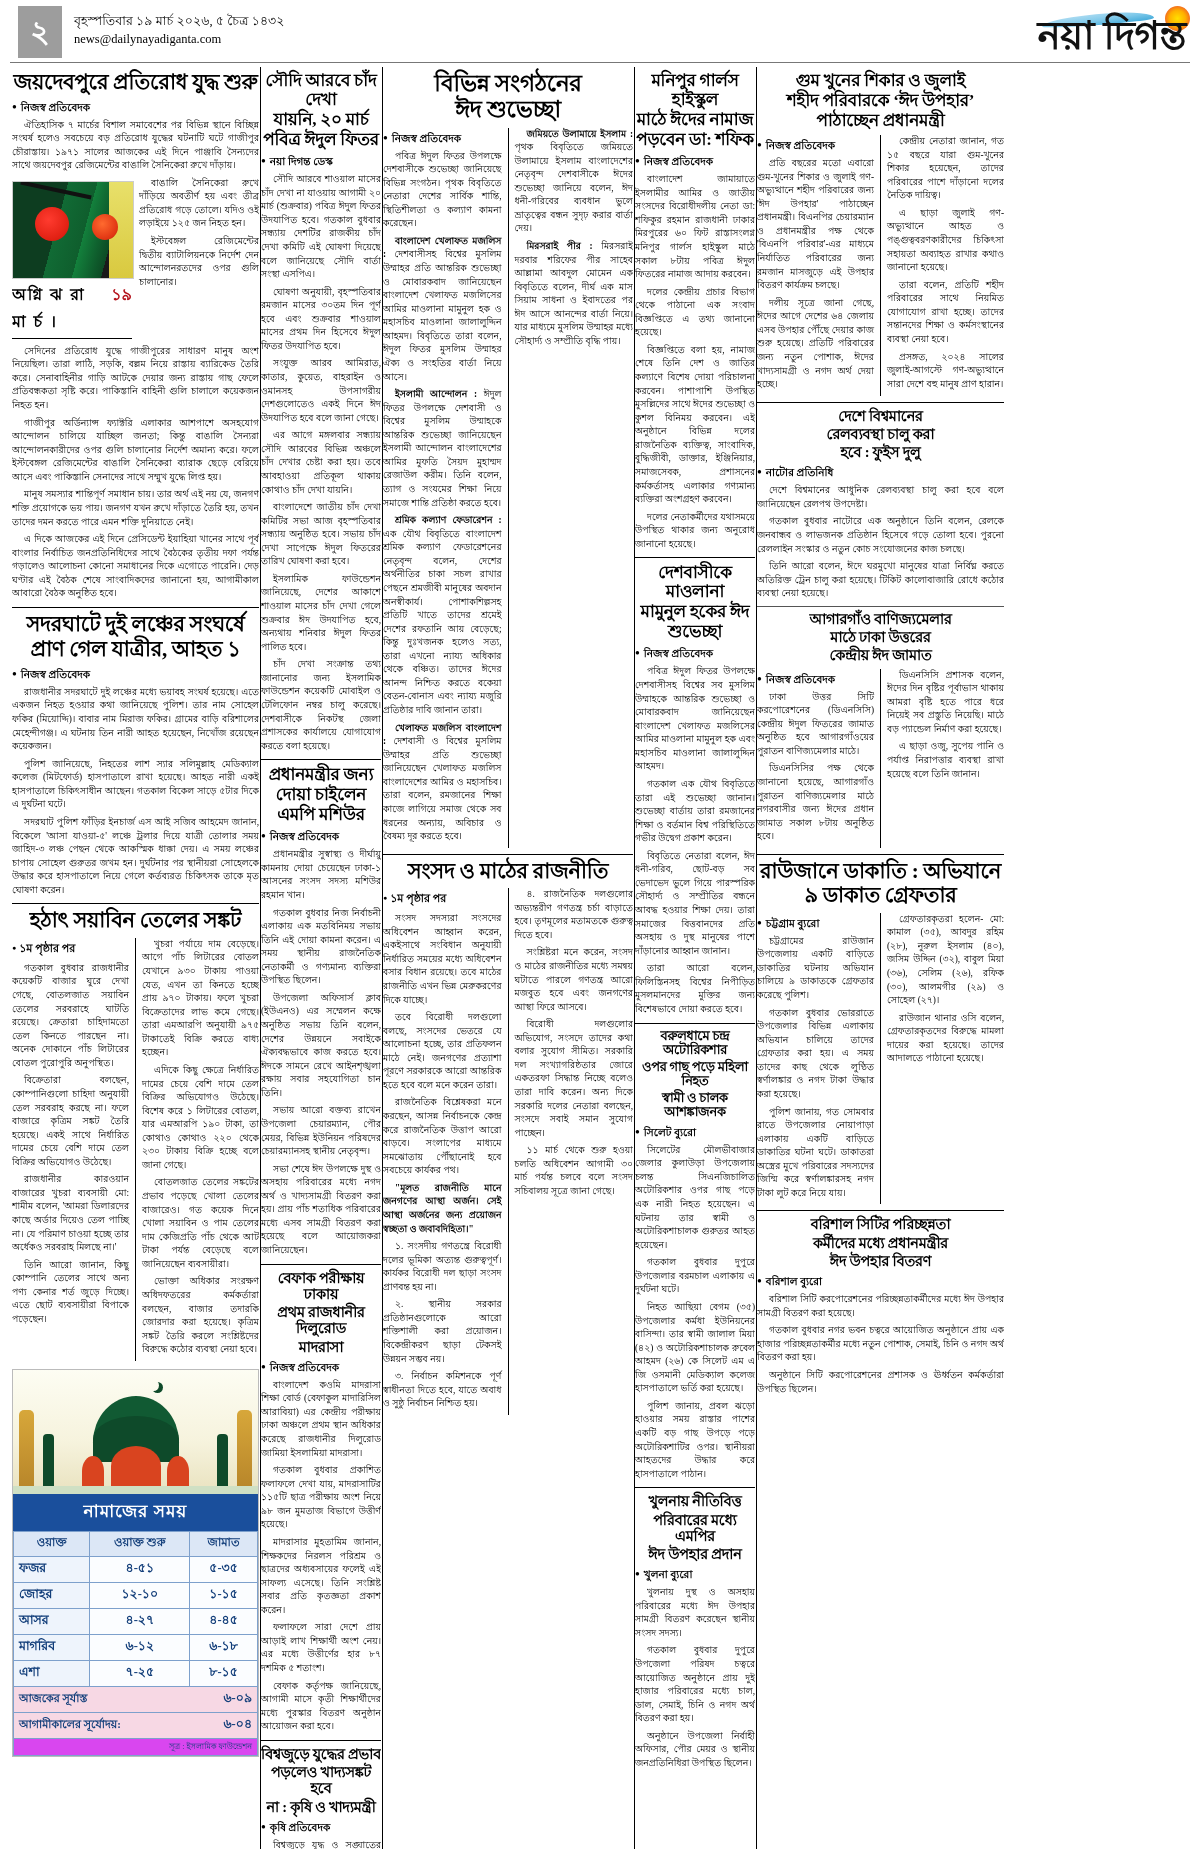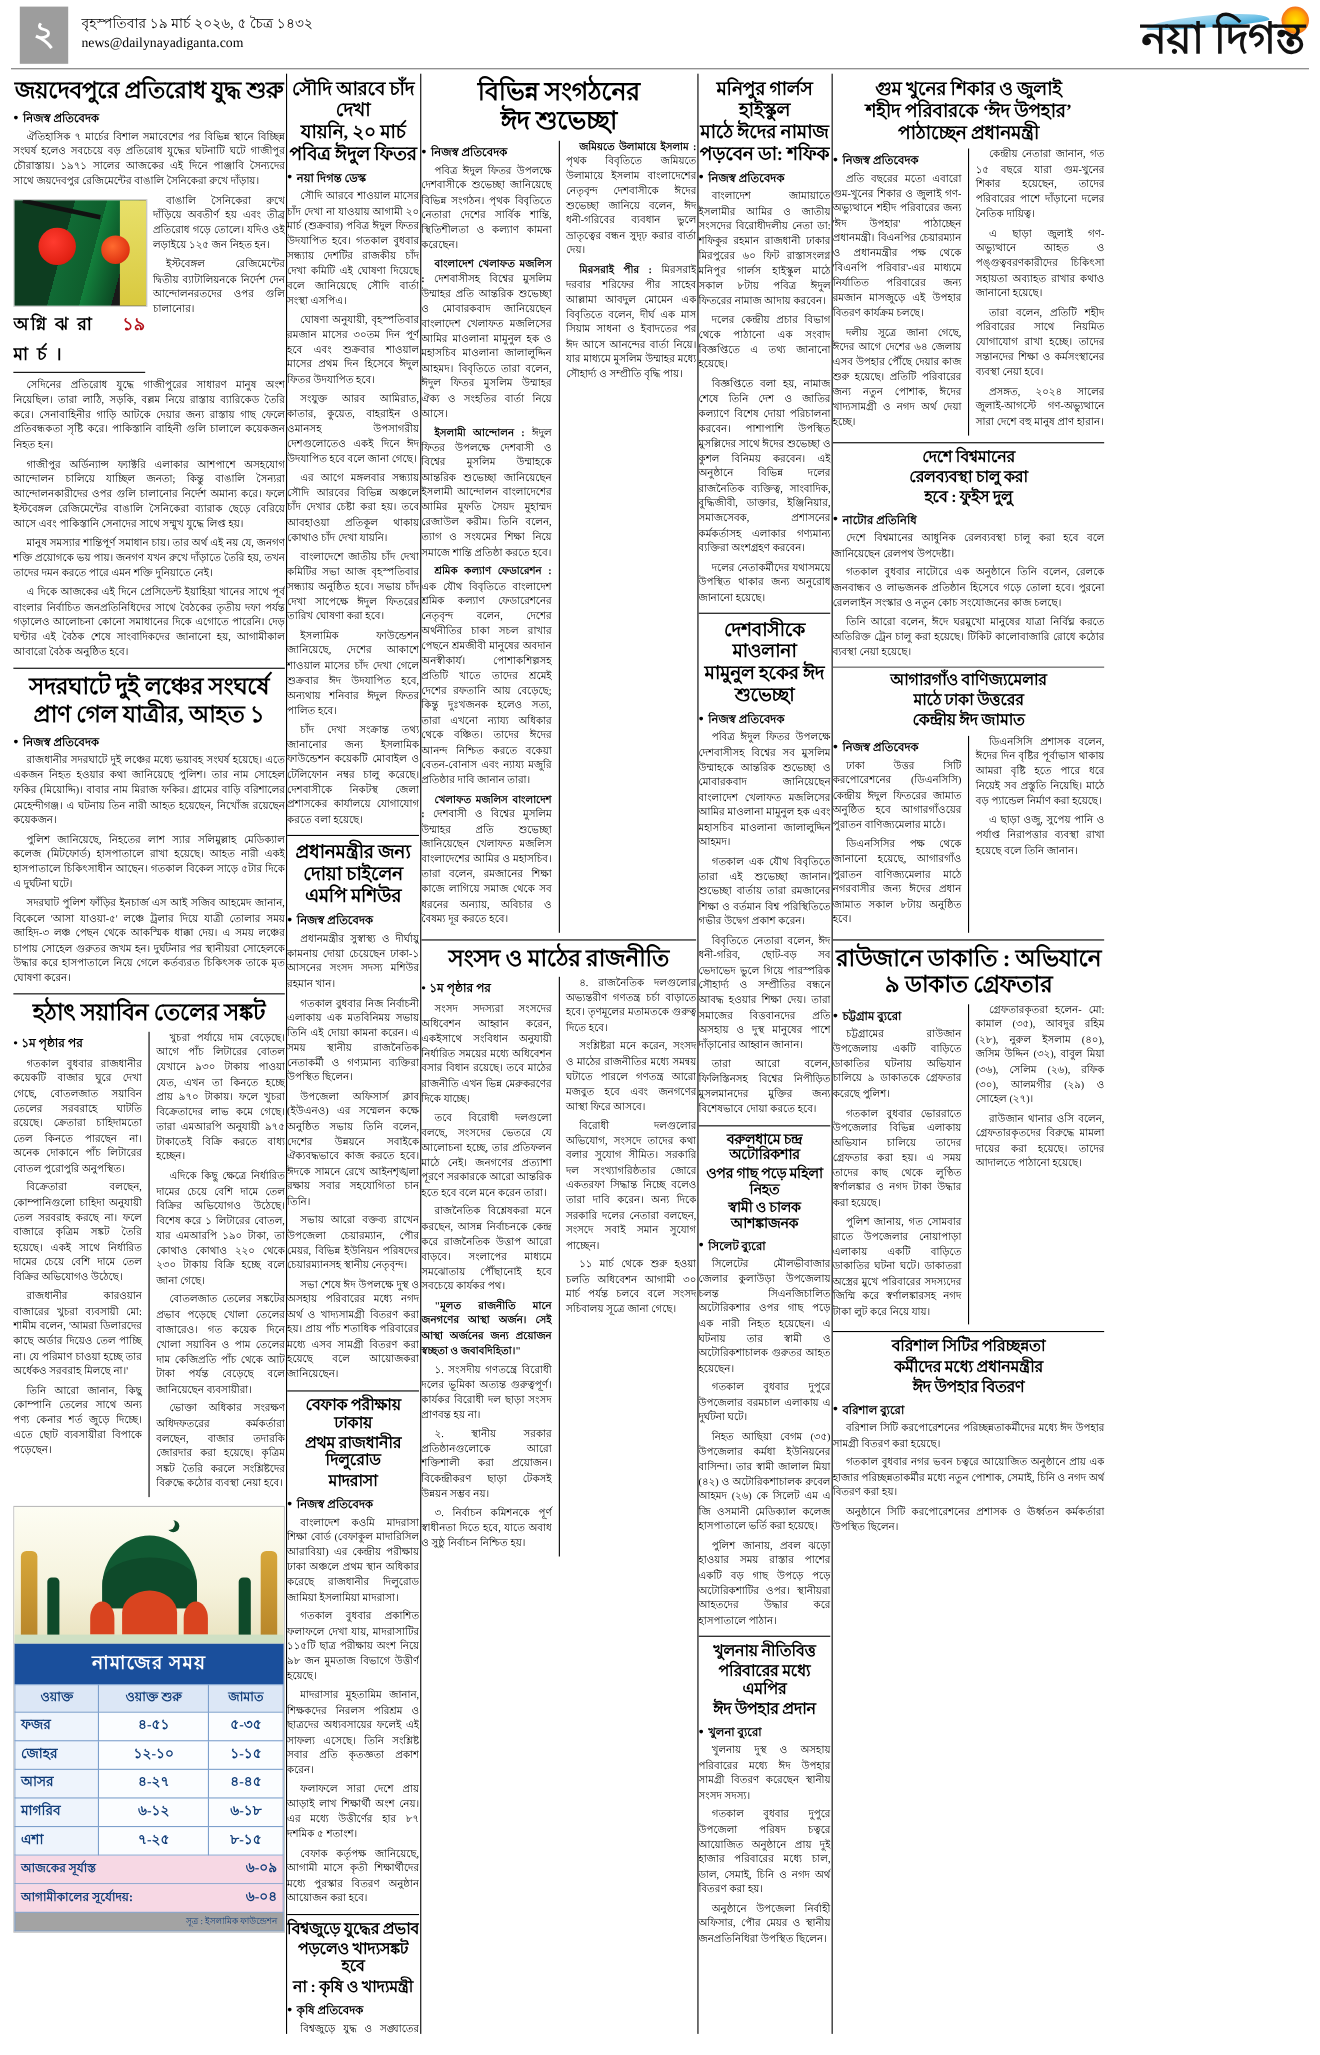--- a/index.html
+++ b/index.html
@@ -167,21 +167,21 @@
   table.nm th{background:#dce7f6;font-size:11.5px;}
   table.nm td.label{text-align:left;padding-left:5px;background:#eef4fc;}
   table.nm td{background:#fbfdff;}
   .sunrow{
     display:flex;justify-content:space-between;align-items:center;
     background:#f7d8e4;border:1px solid #7da0cc;border-top:0;
     font-size:11px;font-weight:bold;color:#123e7a;padding:2.5px 5px;
   }
   .sunrow b{font-size:12.5px;}
   .srcline{
-    background:#a3a3a3;border:1px solid #7da0cc;border-top:0;
+    background:#d946ef;border:1px solid #7da0cc;border-top:0;
     font-size:8px;text-align:right;padding:1.5px 5px;color:#123e7a;
   }
 </style>
 </head>
 <body>
 
 <div class="page">
 
   <div class="masthead">
     <div class="folio">২</div>

